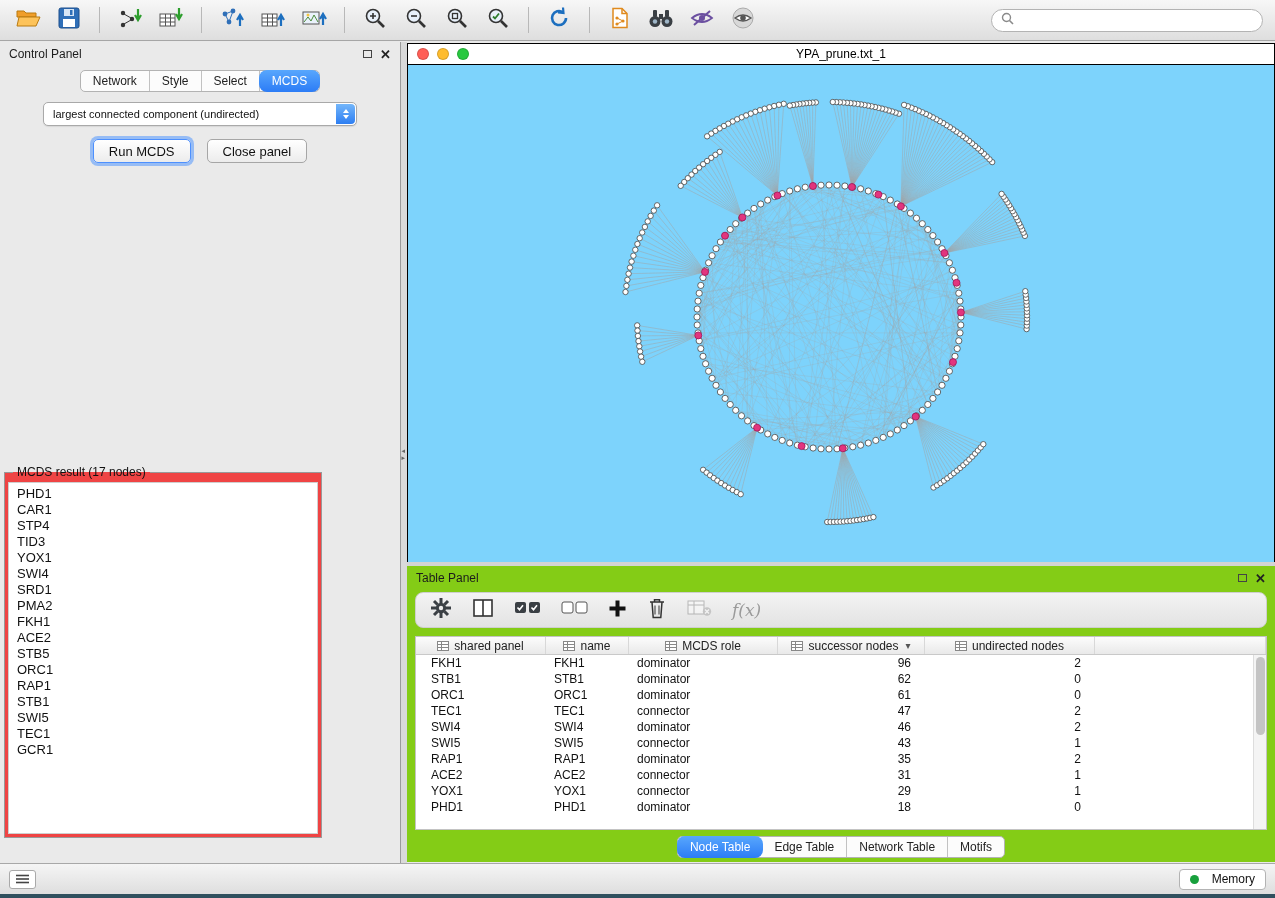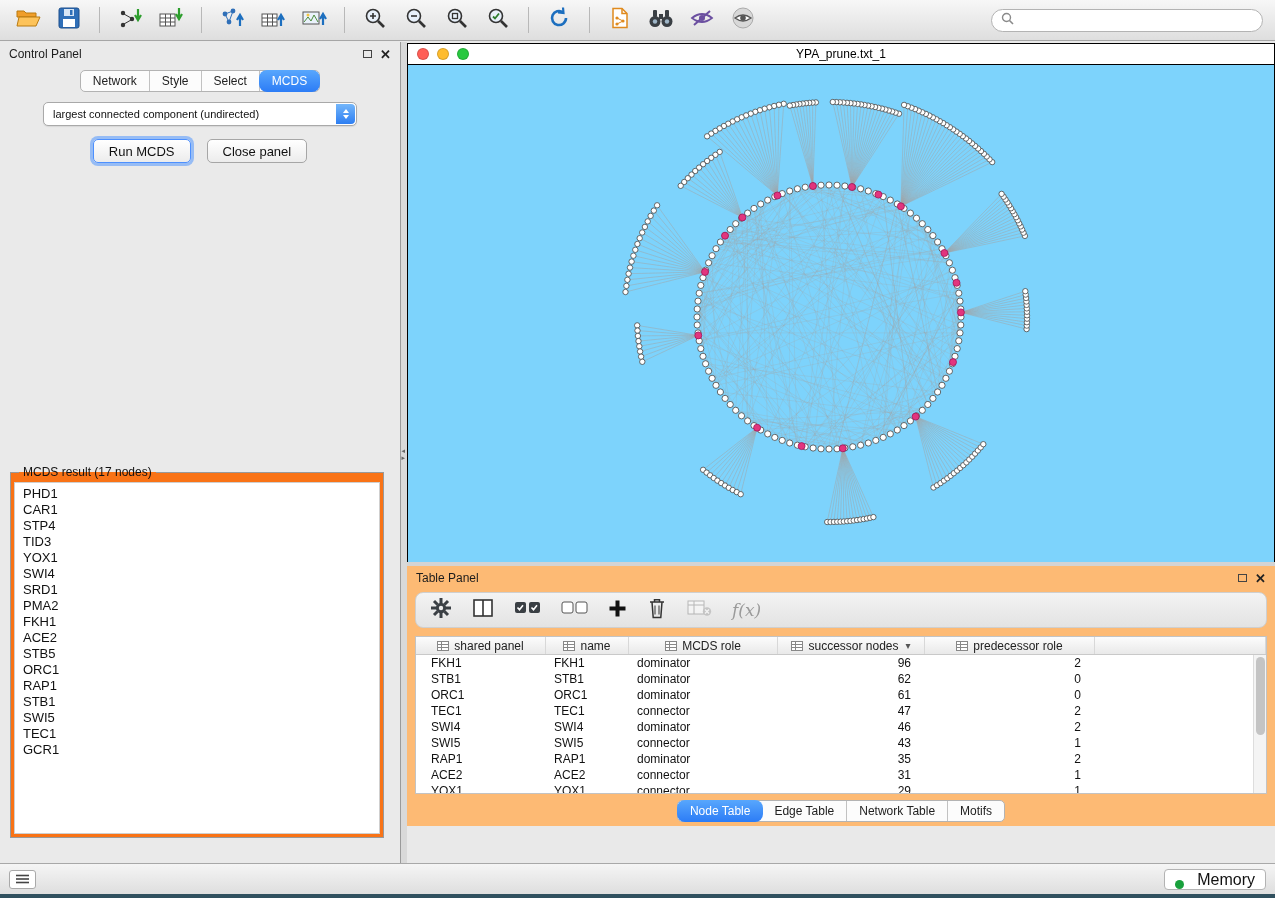--- a/index.html
+++ b/index.html
@@ -39,42 +39,42 @@
   .stepper { position:absolute; right:1px; top:1px; bottom:1px; width:19px; border-radius:0 4px 4px 0;
     background:linear-gradient(#73b6fa,#2d7ef2); display:flex; flex-direction:column; align-items:center; justify-content:center; gap:2px; }
   .arr-up { width:0; height:0; border-left:3.5px solid transparent; border-right:3.5px solid transparent; border-bottom:4px solid #fff; }
   .arr-dn { width:0; height:0; border-left:3.5px solid transparent; border-right:3.5px solid transparent; border-top:4px solid #fff; }
 
   .btn-row { display:flex; justify-content:center; gap:16px; margin-top:13px; }
   .btn { height:24px; padding:0 15px; font-size:13px; color:#111; display:flex; align-items:center;
     background:linear-gradient(#ffffff,#ececec); border:1px solid #a6a6a6; border-radius:5px; }
   .btn.focused { border-color:#4d90fe; box-shadow:0 0 0 3px rgba(80,150,254,.55);text-align:center; }
 
-  #mcds-box { position:absolute; left:10px; top:423px; width:374px; height:373px;
-    border:1px solid #999; padding:3px; background:#f97316; }
+  #mcds-box { position:absolute; left:4px; top:423px; width:318px; height:373px;
+    border:1px solid #999; padding:3px; background:#ef4444; }
   #mcds-box legend { font-size:12px; color:#111; padding:0 4px; margin-left:5px; }
   #mcds-list { width:100%; height:100%; background:#fff; border:1px solid #cfcfcf; overflow:hidden;
     padding:3px 8px; font-size:13px; line-height:16px; color:#111; }
 
   
   #v-splitter { position:absolute; left:401px; top:42px; width:6px; height:821px; background:#d9d9d9; }
   #v-splitter .grip { position:absolute; top:405px; left:0.5px; font-size:7px; color:#666; line-height:7px; }
   #h-splitter { position:absolute; left:407px; top:562px; width:868px; height:4px; background:#d4d4d4; }
 
   
   #network-window { position:absolute; left:407px; top:43px; width:868px; height:620px;
     background:#7dd3fc; border:1px solid #000; }
   .titlebar { height:21px; border-bottom:1px solid #000; background:#fff; display:flex; align-items:center; position:relative; }
   .lights { position:absolute; left:9px; display:flex; gap:8px; }
   .light { width:12px; height:12px; border-radius:50%; border:0.5px solid rgba(0,0,0,.15); }
   .titlebar .title { margin:0 auto; font-size:12px; color:#000; }
   #network-svg { display:block; }
 
   
-  #table-panel { position:absolute; left:407px; top:566px; width:868px; height:260px; background:#fdba74; }
+  #table-panel { position:absolute; left:407px; top:566px; width:868px; height:296px; background:#84cc16; }
   #tp-toolbar { position:absolute; left:8px; right:8px; top:26px; height:36px;
     background:linear-gradient(#f3f3f3,#e3e3e3); border:1px solid #cfcfcf; border-radius:8px;
     display:flex; align-items:center; gap:20px; padding:0 14px; }
   .fx { font-family:"DejaVu Serif", serif; font-style:italic; font-size:17px; color:#9a9a9a; }
 
   #table-wrap { position:absolute; left:8px; right:8px; top:70px; bottom:32px; background:#fff;
     border:1px solid #c3c3c3; overflow:hidden; }
   #table-head { display:grid; grid-template-columns:130px 83px 149px 147px 170px 1fr; height:18px;
     background:linear-gradient(#fcfcfc,#e9e9e9); border-bottom:1px solid #c9c9c9; }
   .hcell { display:flex; align-items:center; justify-content:center; gap:5px; font-size:12px; color:#222;
@@ -90,21 +90,21 @@
 
   #tp-tabs { position:absolute; left:0; right:0; bottom:4px; display:flex; justify-content:center; }
 
   
   #statusbar { position:absolute; left:0; top:863px; width:100%; height:31px;
     background:linear-gradient(#f5f5f5,#dedede); border-top:1px solid #a8a8a8;
     display:flex; align-items:center; padding:0 9px; }
   #menu-btn { width:27px; height:19px; border:1px solid #a9a9a9; border-radius:3px; background:#fff;
     display:flex; align-items:center; justify-content:center; }
   #memory-btn { margin-left:auto; height:21px; border:1px solid #b3b3b3; border-radius:4px; background:#fff;
-    display:flex; align-items:flex-end; gap:13px; padding:0 10px; font-size:16px; color:#111; }
+    display:flex; align-items:center; gap:13px; padding:0 10px; font-size:12px; color:#111; }
   .green-dot { width:9px; height:9px; border-radius:50%; background:#18a03c; }
 </style>
 </head>
 <body>
 
 <div id="app">
 
   <div id="toolbar">
     <div class="tool">
       <span>
@@ -1160,21 +1160,21 @@
           <span>successor nodes</span>
           <span class="sort">▾</span>
         </div>
         <div class="hcell">
           <svg width="12" height="10" viewBox="0 0 12 10">
               <rect x="0.5" y="0.5" width="11" height="9" fill="#fff" stroke="#888"></rect>
               <line x1="0.5" y1="3.5" x2="11.5" y2="3.5" stroke="#888"></line>
               <line x1="0.5" y1="6.5" x2="11.5" y2="6.5" stroke="#888"></line>
               <line x1="4.5" y1="0.5" x2="4.5" y2="9.5" stroke="#888"></line>
             </svg>
-          <span>predecessor role</span>
+          <span>undirected nodes</span>
         </div>
         <div class="hcell"></div>
       </div>
       <div id="table-body">
           <div class="trow">
             <div class="tcell c0">FKH1</div>
             <div class="tcell c1">FKH1</div>
             <div class="tcell c2">dominator</div>
             <div class="tcell c3 num">96</div>
             <div class="tcell c4 num">2</div>

